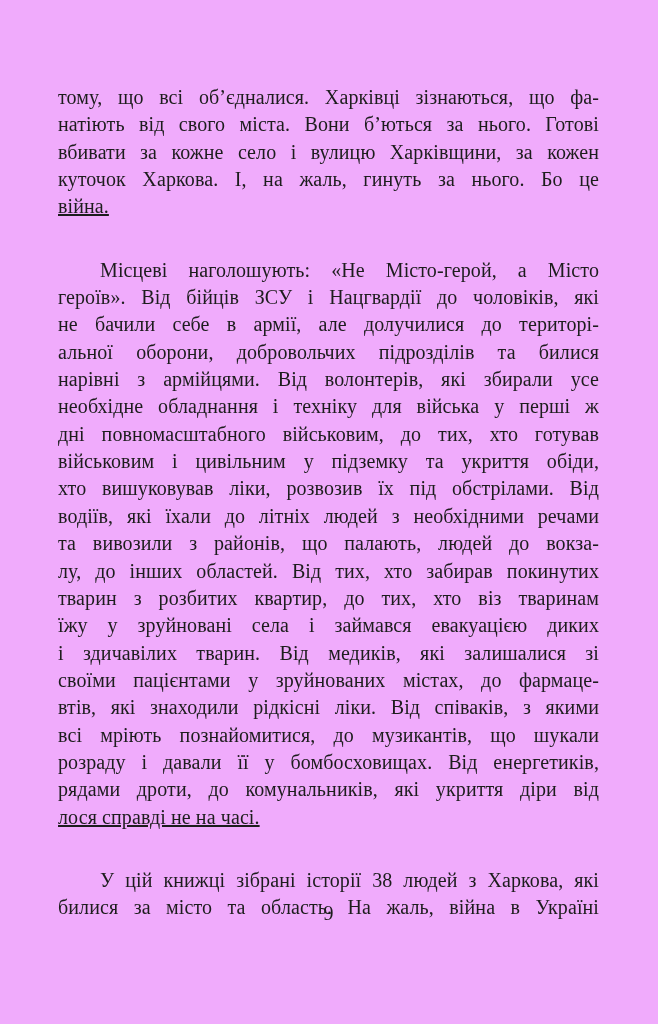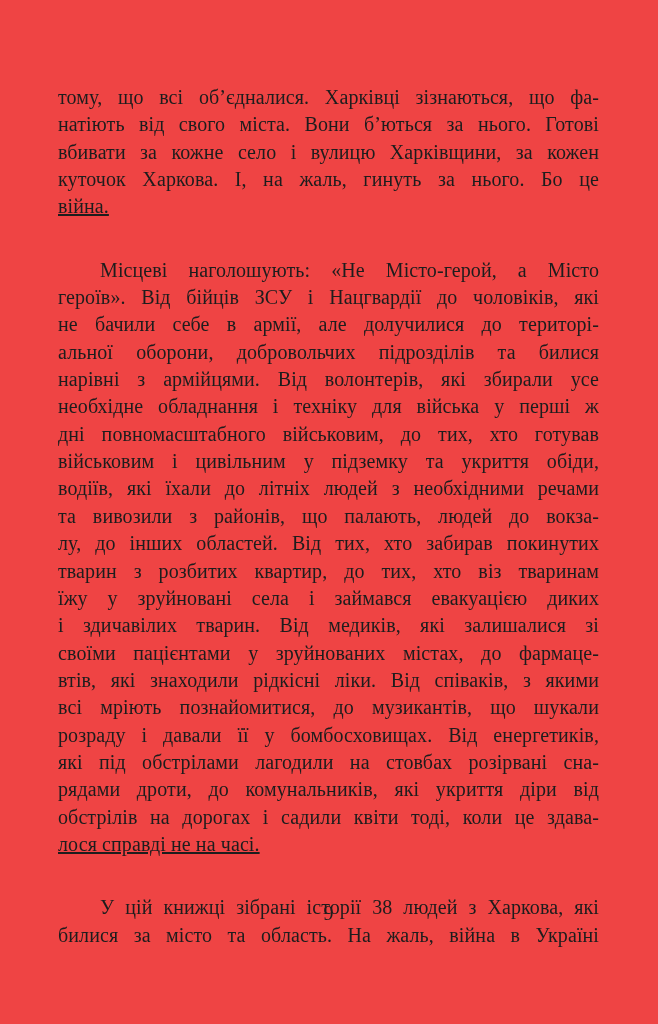--- a/index.html
+++ b/index.html
@@ -42,46 +42,45 @@
     left: 58px;
     top: 902px;
     width: 541px;
     text-align: center;
     font-size: 20px;
   }
 </style>
 </head>
 <body>
 
-<div class="page" style="color: rgb(29, 29, 29); background: #ef4444;">
+<div class="page" style="color: rgb(29, 29, 29); background: #f0abfc;">
   <div class="text-block">
       <div class="line">тому, що всі об’єдналися. Харківці зізнаються, що фа-</div>
       <div class="line">натіють від свого міста. Вони б’ються за нього. Готові</div>
       <div class="line">вбивати за кожне село і вулицю Харківщини, за кожен</div>
       <div class="line">куточок Харкова. І, на жаль, гинуть за нього. Бо це</div>
       <div class="line last">війна.</div>
       <div class="line indent">Місцеві наголошують: «Не Місто-герой, а Місто</div>
       <div class="line">героїв». Від бійців ЗСУ і Нацгвардії до чоловіків, які</div>
       <div class="line">не бачили себе в армії, але долучилися до територі-</div>
       <div class="line">альної оборони, добровольчих підрозділів та билися</div>
       <div class="line">нарівні з армійцями. Від волонтерів, які збирали усе</div>
       <div class="line">необхідне обладнання і техніку для війська у перші ж</div>
       <div class="line">дні повномасштабного військовим, до тих, хто готував</div>
       <div class="line">військовим і цивільним у підземку та укриття обіди,</div>
+      <div class="line">хто вишуковував ліки, розвозив їх під обстрілами. Від</div>
       <div class="line">водіїв, які їхали до літніх людей з необхідними речами</div>
       <div class="line">та вивозили з районів, що палають, людей до вокза-</div>
       <div class="line">лу, до інших областей. Від тих, хто забирав покинутих</div>
       <div class="line">тварин з розбитих квартир, до тих, хто віз тваринам</div>
       <div class="line">їжу у зруйновані села і займався евакуацією диких</div>
       <div class="line">і здичавілих тварин. Від медиків, які залишалися зі</div>
       <div class="line">своїми пацієнтами у зруйнованих містах, до фармаце-</div>
       <div class="line">втів, які знаходили рідкісні ліки. Від співаків, з якими</div>
       <div class="line">всі мріють познайомитися, до музикантів, що шукали</div>
       <div class="line">розраду і давали її у бомбосховищах. Від енергетиків,</div>
-      <div class="line">які під обстрілами лагодили на стовбах розірвані сна-</div>
       <div class="line">рядами дроти, до комунальників, які укриття діри від</div>
-      <div class="line">обстрілів на дорогах і садили квіти тоді, коли це здава-</div>
       <div class="line last">лося справді не на часі.</div>
       <div class="line indent">У цій книжці зібрані історії 38 людей з Харкова, які</div>
       <div class="line">билися за місто та область. На жаль, війна в Україні</div>
     </div>
   <div class="page-number">9</div>
 </div>
 
 </body></html>

